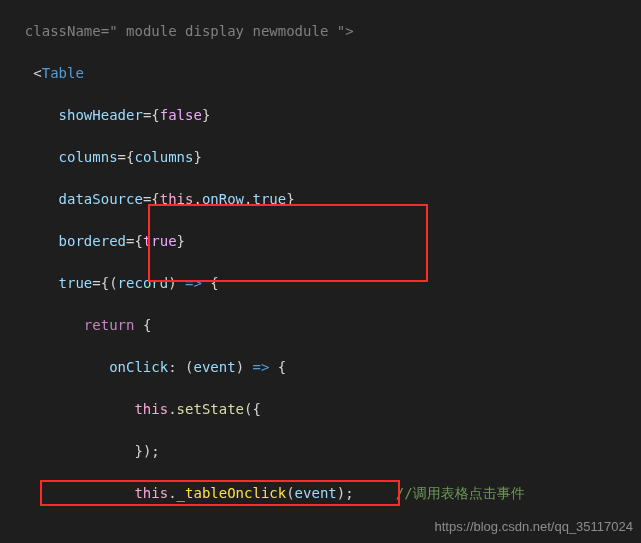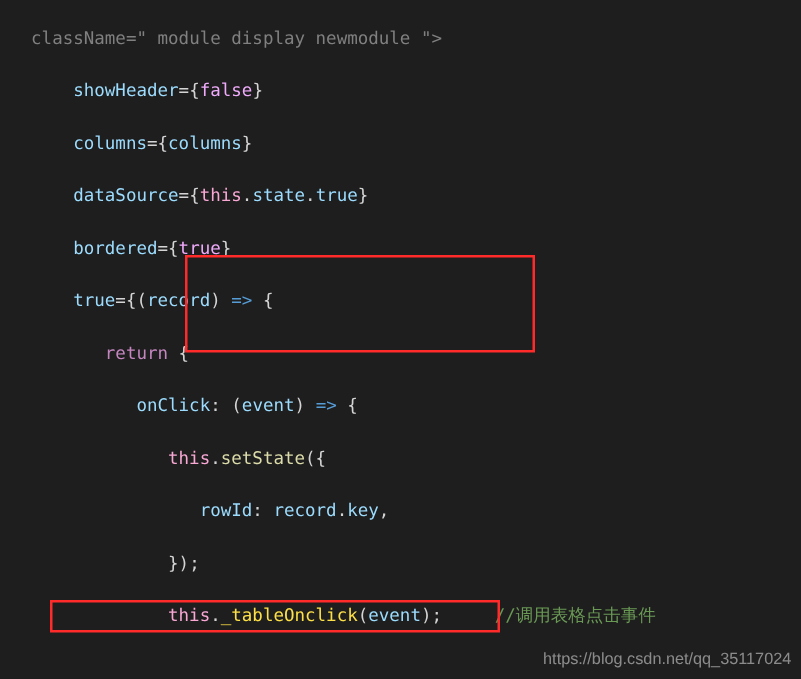--- a/index.html
+++ b/index.html
@@ -50,29 +50,29 @@
     opacity: 0.6;
     font-size: 13px;
     font-family: sans-serif;
   }
 </style>
 </head>
 <body>
 
 <div class="editor">
 <span class="line"><span class="attr dim">  className</span><span class="punct dim">=</span><span class="dim">"</span><span class="dim"> module display newmodule </span><span class="dim">"</span><span class="punct dim">&gt;</span></span>
+<span class="line">   <span class="punct">&lt;</span><span class="tag">Table</span></span>
 <span class="line">      <span class="attr">showHeader</span><span class="punct">=</span><span class="brace">{</span><span class="bool">false</span><span class="brace">}</span></span>
 <span class="line">      <span class="attr">columns</span><span class="punct">=</span><span class="brace">{</span><span class="var">columns</span><span class="brace">}</span></span>
-<span class="line">      <span class="attr">dataSource</span><span class="punct">=</span><span class="brace">{</span><span class="thiskw">this</span><span class="punct">.</span><span class="prop">state</span><span class="punct">.</span><span class="prop">true</span><span class="brace">}</span></span>
+<span class="line">      <span class="attr">dataSource</span><span class="punct">=</span><span class="brace">{</span><span class="thiskw">this</span><span class="punct">.</span><span class="prop">onRow</span><span class="punct">.</span><span class="prop">true</span><span class="brace">}</span></span>
 <span class="line">      <span class="attr">bordered</span><span class="punct">=</span><span class="brace">{</span><span class="bool">true</span><span class="brace">}</span></span>
 <span class="line">      <span class="attr">true</span><span class="punct">=</span><span class="brace">{</span><span class="punct">(</span><span class="var">record</span><span class="punct">)</span> <span class="arrow">=&gt;</span> <span class="brace">{</span></span>
 <span class="line">         <span class="kw">return</span> <span class="brace">{</span></span>
 <span class="line">            <span class="prop">onClick</span><span class="punct">:</span> <span class="punct">(</span><span class="var">event</span><span class="punct">)</span> <span class="arrow">=&gt;</span> <span class="brace">{</span></span>
 <span class="line">               <span class="thiskw">this</span><span class="punct">.</span><span class="method">setState</span><span class="punct">(</span><span class="brace">{</span></span>
-<span class="line">                  <span class="prop">rowId</span><span class="punct">:</span> <span class="var">record</span><span class="punct">.</span><span class="prop">key</span><span class="punct">,</span></span>
 <span class="line">               <span class="brace">}</span><span class="punct">);</span></span>
 <span class="line">               <span class="thiskw">this</span><span class="punct">.</span><span class="methodRed">_tableOnclick</span><span class="punct">(</span><span class="var">event</span><span class="punct">);</span>     <span class="comment">//调用表格点击事件</span></span>
 
 
 
 
 
 
 
 

